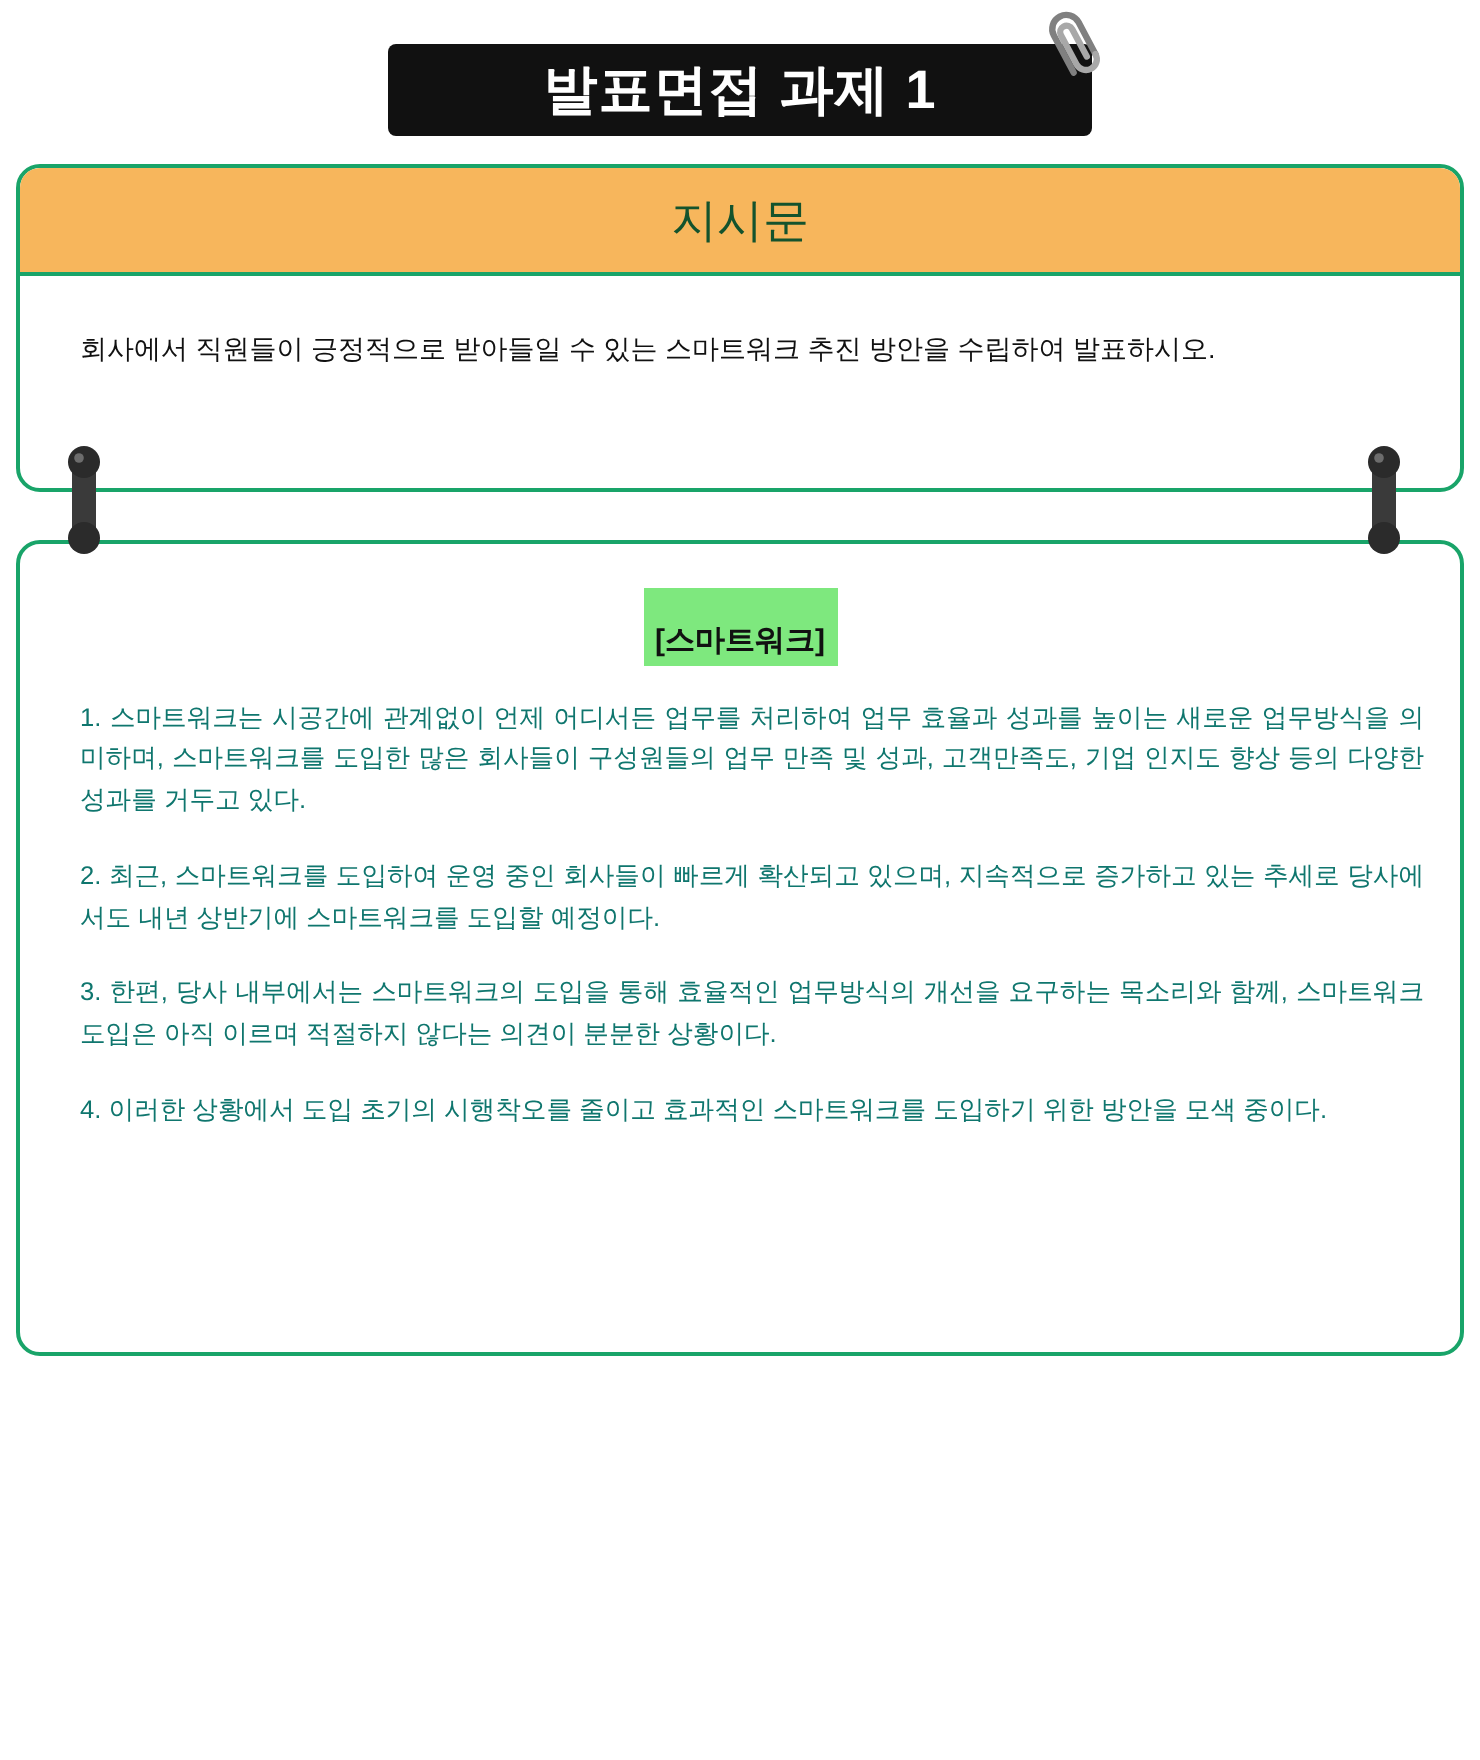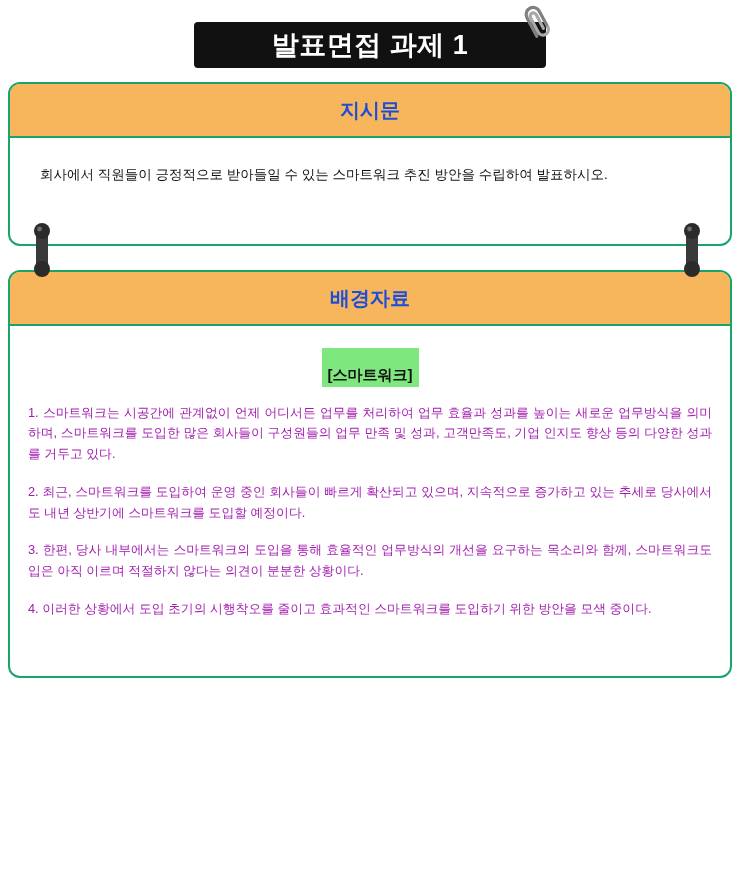--- a/index.html
+++ b/index.html
@@ -65,23 +65,23 @@
   }
   .card-header {
     background: #f7b65c;
     height: 52px;
     display: flex;
     align-items: center;
     justify-content: center;
     border-bottom: 2px solid #19a469;
   }
   .card-header .header-text {
-    font-size: 20px;
-    font-weight: bold;
-    color: #1d4ed8;
+    font-size: 23px;
+    font-weight: normal;
+    color: #14532d;
   }
   .card-body {
     padding: 30px 28px 20px 30px;
     color: #111111;
   }
 
   #card-instruction {
     left: 8px;
     top: 82px;
     width: 724px;
@@ -125,22 +125,22 @@
     font-weight: bold;
     color: #111111;
     background: #7ee87e;
     padding: 18px 6px 2px 6px;
     line-height: 1.25;
   }
 
   .para {
     font-size: 12.8px;
     line-height: 1.62;
-    color: #a21caf;
-    margin: 0 0 17px 0;
+    color: #0f766e;
+    margin: 0 0 17px 12px;
     text-align: justify;
     padding: 0 2px;
   }
   .para:last-child { margin-bottom: 0; }
 </style>
 </head>
 <body>
 
 <div class="page">
 
@@ -177,23 +177,20 @@
   <span class="rivet right">
     <svg width="22" height="56" viewBox="0 0 22 56" xmlns="http://www.w3.org/2000/svg">
       <rect x="5" y="6" width="12" height="44" rx="6" fill="#3a3a3a"></rect>
       <circle cx="11" cy="9" r="8" fill="#2b2b2b"></circle>
       <circle cx="11" cy="47" r="8" fill="#2b2b2b"></circle>
       <circle cx="8.5" cy="7" r="2.4" fill="#6d6d6d"></circle>
     </svg>
   </span>
 
   <div class="card" id="card-background">
-    <div class="card-header">
-      <span class="header-text">배경자료</span>
-    </div>
     <div class="card-body">
       <div class="subtitle-row">
         <span class="subtitle">[스마트워크]</span>
       </div>
       <p class="para">1. 스마트워크는 시공간에 관계없이 언제 어디서든 업무를 처리하여 업무 효율과 성과를 높이는 새로운 업무방식을 의미하며, 스마트워크를 도입한 많은 회사들이 구성원들의 업무 만족 및 성과, 고객만족도, 기업 인지도 향상 등의 다양한 성과를 거두고 있다.</p>
       <p class="para">2. 최근, 스마트워크를 도입하여 운영 중인 회사들이 빠르게 확산되고 있으며, 지속적으로 증가하고 있는 추세로 당사에서도 내년 상반기에 스마트워크를 도입할 예정이다.</p>
       <p class="para">3. 한편, 당사 내부에서는 스마트워크의 도입을 통해 효율적인 업무방식의 개선을 요구하는 목소리와 함께, 스마트워크도입은 아직 이르며 적절하지 않다는 의견이 분분한 상황이다.</p>
       <p class="para">4. 이러한 상황에서 도입 초기의 시행착오를 줄이고 효과적인 스마트워크를 도입하기 위한 방안을 모색 중이다.</p>
     </div>
   </div>

